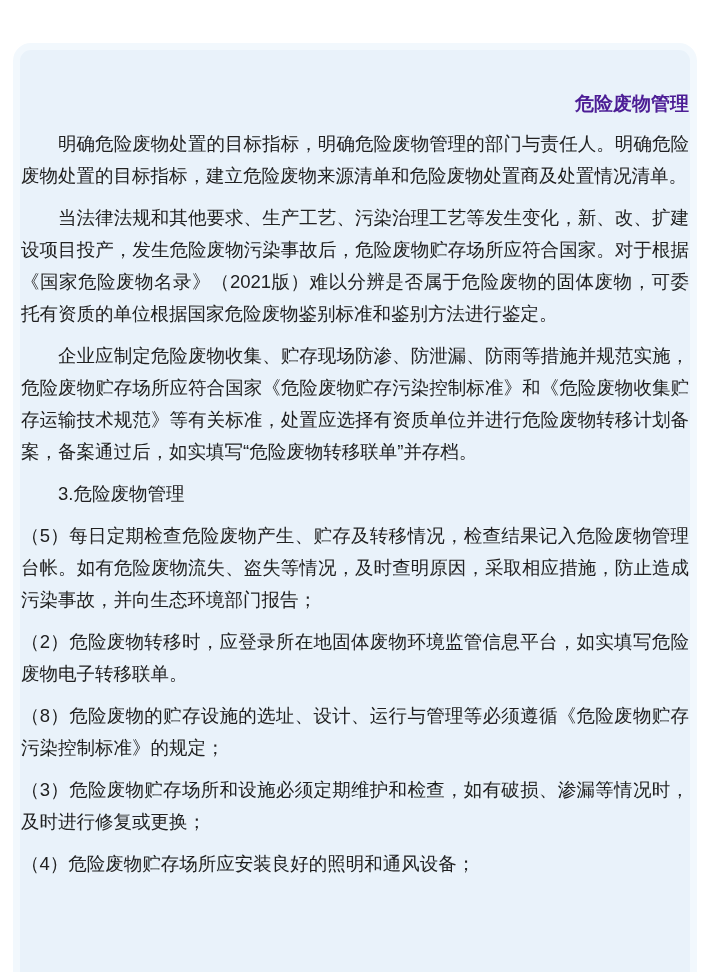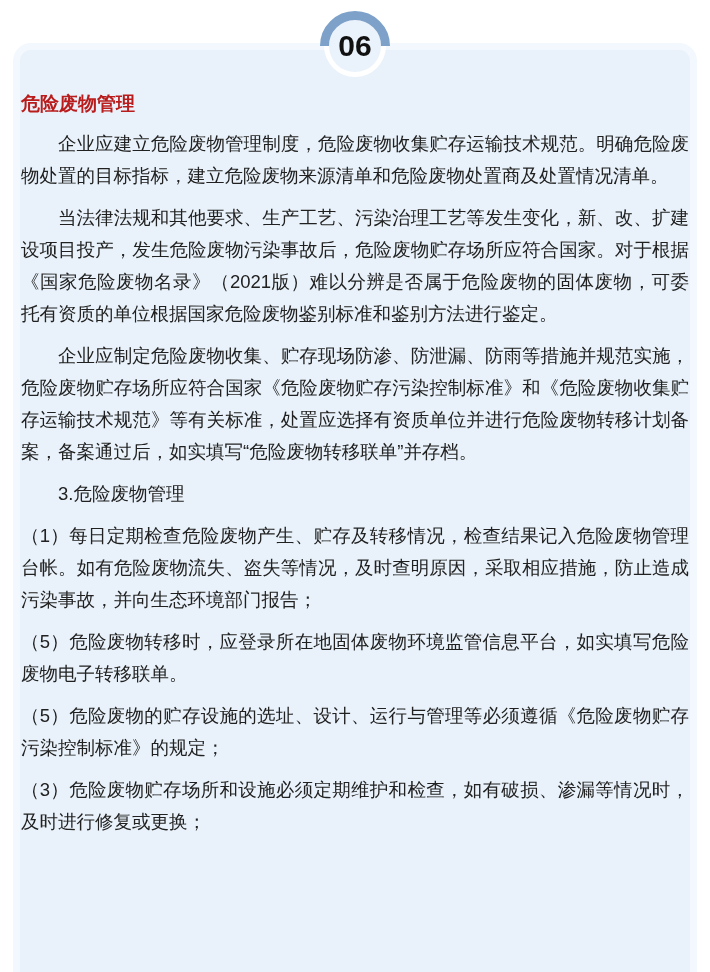--- a/index.html
+++ b/index.html
@@ -51,63 +51,56 @@
     text-align: center;
     font-size: 30px;
     font-weight: bold;
     color: #111111;
     letter-spacing: 0px;
     line-height: 30px;
   }
   
   .doc-title {
     margin: 0 0 5px 0;
-    text-align: left;
+    text-align: right;
     font-size: 19px;
     font-weight: bold;
     line-height: 28px;
-    color: #b91c1c;
+    color: #4c1d95;
   }
   .para {
     margin: 10px 0 0 0;
     font-size: 18.5px;
     line-height: 32px;
     color: #212121;
     text-align: justify;
     text-justify: inter-ideograph;
   }
   .para.indent { text-indent: 2em; }
   .para.flush  { text-indent: 0; }
 </style>
 </head>
 <body>
 
 <div class="page">
 
-  <div class="badge">
-    <svg width="80" height="80" viewBox="0 0 80 80">
-      <circle cx="40" cy="44" r="31" fill="#ffffff"></circle>
-      <circle cx="40" cy="44" r="26" fill="#eaf3fb"></circle>
-      <path d="M 9.5 44 A 30.5 30.5 0 0 1 70.5 44" stroke="#7da1c9" stroke-width="9" fill="none"></path>
-    </svg>
-    <div class="badge-num">06</div>
-  </div>
 
   <div class="card">
     <div class="card-content">
 
       <h1 class="doc-title">危险废物管理</h1>
 
-      <p class="para indent">企业应建立危险废物管理制度，危险废物收集贮存运输技术规范。明确危险废物处置的目标指标，建立危险废物来源清单和危险废物处置商及处置情况清单。</p>
+      <p class="para indent">明确危险废物处置的目标指标，明确危险废物管理的部门与责任人。明确危险废物处置的目标指标，建立危险废物来源清单和危险废物处置商及处置情况清单。</p>
       <p class="para indent">当法律法规和其他要求、生产工艺、污染治理工艺等发生变化，新、改、扩建设项目投产，发生危险废物污染事故后，危险废物贮存场所应符合国家。对于根据《国家危险废物名录》（2021版）难以分辨是否属于危险废物的固体废物，可委托有资质的单位根据国家危险废物鉴别标准和鉴别方法进行鉴定。</p>
       <p class="para indent">企业应制定危险废物收集、贮存现场防渗、防泄漏、防雨等措施并规范实施，危险废物贮存场所应符合国家《危险废物贮存污染控制标准》和《危险废物收集贮存运输技术规范》等有关标准，处置应选择有资质单位并进行危险废物转移计划备案，备案通过后，如实填写“危险废物转移联单”并存档。</p>
 
       <p class="para indent">3.危险废物管理</p>
-      <p class="para flush">（1）每日定期检查危险废物产生、贮存及转移情况，检查结果记入危险废物管理台帐。如有危险废物流失、盗失等情况，及时查明原因，采取相应措施，防止造成污染事故，并向生态环境部门报告；</p>
-      <p class="para flush">（5）危险废物转移时，应登录所在地固体废物环境监管信息平台，如实填写危险废物电子转移联单。</p>
+      <p class="para flush">（5）每日定期检查危险废物产生、贮存及转移情况，检查结果记入危险废物管理台帐。如有危险废物流失、盗失等情况，及时查明原因，采取相应措施，防止造成污染事故，并向生态环境部门报告；</p>
+      <p class="para flush">（2）危险废物转移时，应登录所在地固体废物环境监管信息平台，如实填写危险废物电子转移联单。</p>
 
-      <p class="para flush">（5）危险废物的贮存设施的选址、设计、运行与管理等必须遵循《危险废物贮存污染控制标准》的规定；</p>
+      <p class="para flush">（8）危险废物的贮存设施的选址、设计、运行与管理等必须遵循《危险废物贮存污染控制标准》的规定；</p>
       <p class="para flush">（3）危险废物贮存场所和设施必须定期维护和检查，如有破损、渗漏等情况时，及时进行修复或更换；</p>
+      <p class="para flush">（4）危险废物贮存场所应安装良好的照明和通风设备；</p>
 
     </div>
   </div>
 
 </div>
 
 </body></html>

